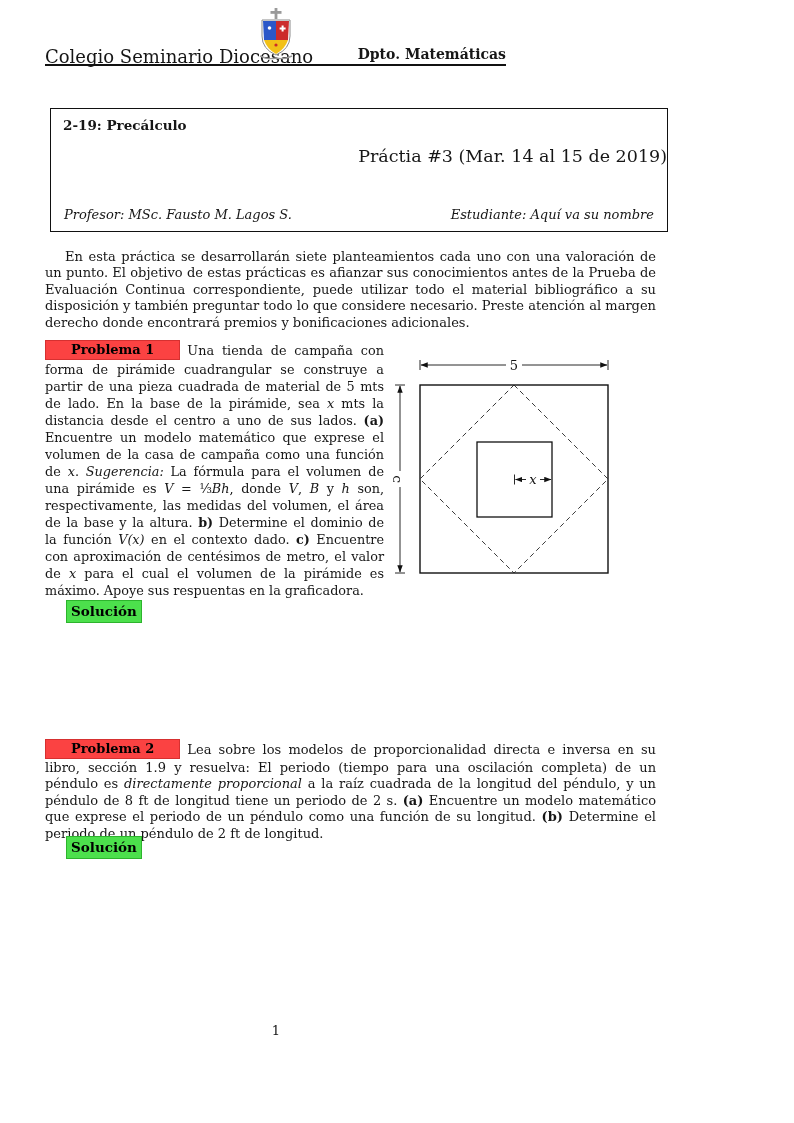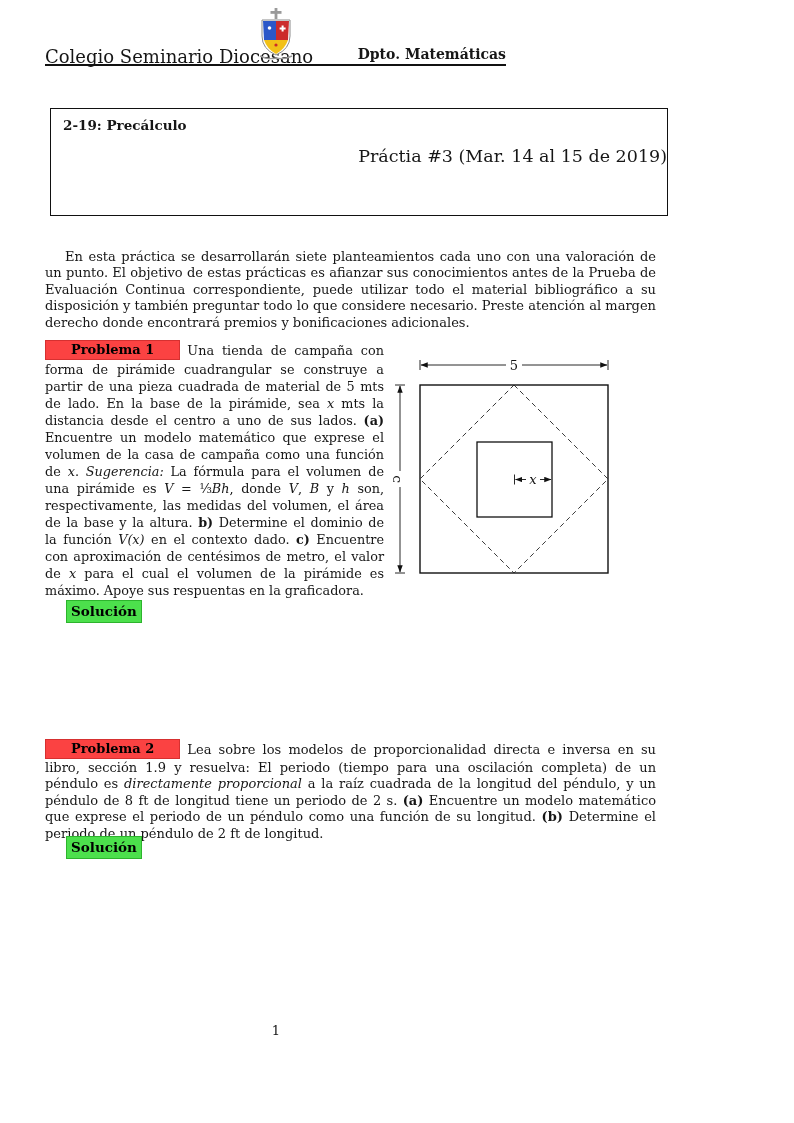--- a/index.html
+++ b/index.html
@@ -7,21 +7,21 @@
     position:relative;width:794px;height:1123px;background:#ffffff;
     margin:0 auto;font-family:"DejaVu Serif","Liberation Serif",serif;
     color:#161616;overflow:hidden;
   }
   
   .hdr-left{position:absolute;left:45px;top:46px;font-weight:normal;font-size:18px;text-align:right;}
   .hdr-right{position:absolute;left:45px;top:46px;width:461px;text-align:right;font-weight:bold;font-size:14px;}
   .hdr-rule{position:absolute;left:45px;top:64px;width:461px;height:2px;background:#111;}
   .logo{position:absolute;left:256px;top:6px;}
   
-  .tbox{position:absolute;left:50px;top:108px;width:618px;height:108px;
+  .tbox{position:absolute;left:50px;top:108px;width:618px;height:124px;
     border:1.6px solid #111;box-sizing:border-box;}
   .tbox-course{position:absolute;left:12px;top:8px;font-weight:bold;font-size:13.5px;}
   .tbox-title{position:absolute;left:0;right:0;top:37px;text-align:right;font-size:17.5px;}
   .tbox-row{position:absolute;left:0;right:0;bottom:9px;padding:0 13px;
     display:flex;justify-content:space-between;font-style:italic;font-size:13px;box-sizing:border-box;}
   
   .intro{position:absolute;left:45px;top:249px;width:611px;
     font-size:13px;line-height:16.4px;text-align:justify;text-indent:20px;}
   
   .prob1{position:absolute;left:45px;top:341px;width:339px;
@@ -64,20 +64,24 @@
       <rect x="23.6" y="21.5" width="6" height="2" fill="#ffffff"></rect>
       <circle cx="20" cy="39" r="1.6" fill="#CC2B2B"></circle>
       <path d="M4,50 Q12,54 20,52 Q28,54 36,50" fill="none" stroke="#9a9a9a" stroke-width="1.4"></path>
     </svg>
   </div>
   <div class="hdr-rule"></div>
 
   <div class="tbox">
     <div class="tbox-course">2-19: Precálculo</div>
     <div class="tbox-title">Práctia #3 (Mar. 14 al 15 de 2019)</div>
+    <div class="tbox-row">
+      <span>Profesor: MSc. Fausto M. Lagos S.</span>
+      <span>Estudiante: Aquí va su nombre</span>
+    </div>
   </div>
 
   <div class="intro">En esta práctica se desarrollarán siete planteamientos cada uno con una valoración de un punto. El objetivo de estas prácticas es afianzar sus conocimientos antes de la Prueba de Evaluación Continua correspondiente, puede utilizar todo el material bibliográfico a su disposición y también preguntar todo lo que considere necesario. Preste atención al margen derecho donde encontrará premios y bonificaciones adicionales.</div>
 
   <div class="prob1">
     <span class="badge" style="background-color: rgb(251, 66, 66); border-color: rgb(214, 48, 48);">Problema 1</span><span><span class="seg-n">Una tienda de campaña con forma de pirámide cuadrangular se construye a partir de una pieza cuadrada de material de 5 mts de lado. En la base de la pirámide, sea </span><span class="seg-m">x</span><span class="seg-n"> mts la distancia desde el centro a uno de sus lados. </span><span class="seg-b">(a)</span><span class="seg-n"> Encuentre un modelo matemático que exprese el volumen de la casa de campaña como una función de </span><span class="seg-m">x</span><span class="seg-n">. </span><span class="seg-i">Sugerencia:</span><span class="seg-n"> La fórmula para el volumen de una pirámide es </span><span class="seg-m">V</span><span class="seg-n"> = ⅓</span><span class="seg-m">Bh</span><span class="seg-n">, donde </span><span class="seg-m">V</span><span class="seg-n">, </span><span class="seg-m">B</span><span class="seg-n"> y </span><span class="seg-m">h</span><span class="seg-n"> son, respectivamente, las medidas del volumen, el área de la base y la altura. </span><span class="seg-b">b)</span><span class="seg-n"> Determine el dominio de la función </span><span class="seg-m">V(x)</span><span class="seg-n"> en el contexto dado. </span><span class="seg-b">c)</span><span class="seg-n"> Encuentre con aproximación de centésimos de metro, el valor de </span><span class="seg-m">x</span><span class="seg-n"> para el cual el volumen de la pirámide es máximo. Apoye sus respuentas en la graficadora.</span></span>
   </div>
 
   <div class="fig">
     <svg width="227" height="227" viewBox="0 0 227 227">

